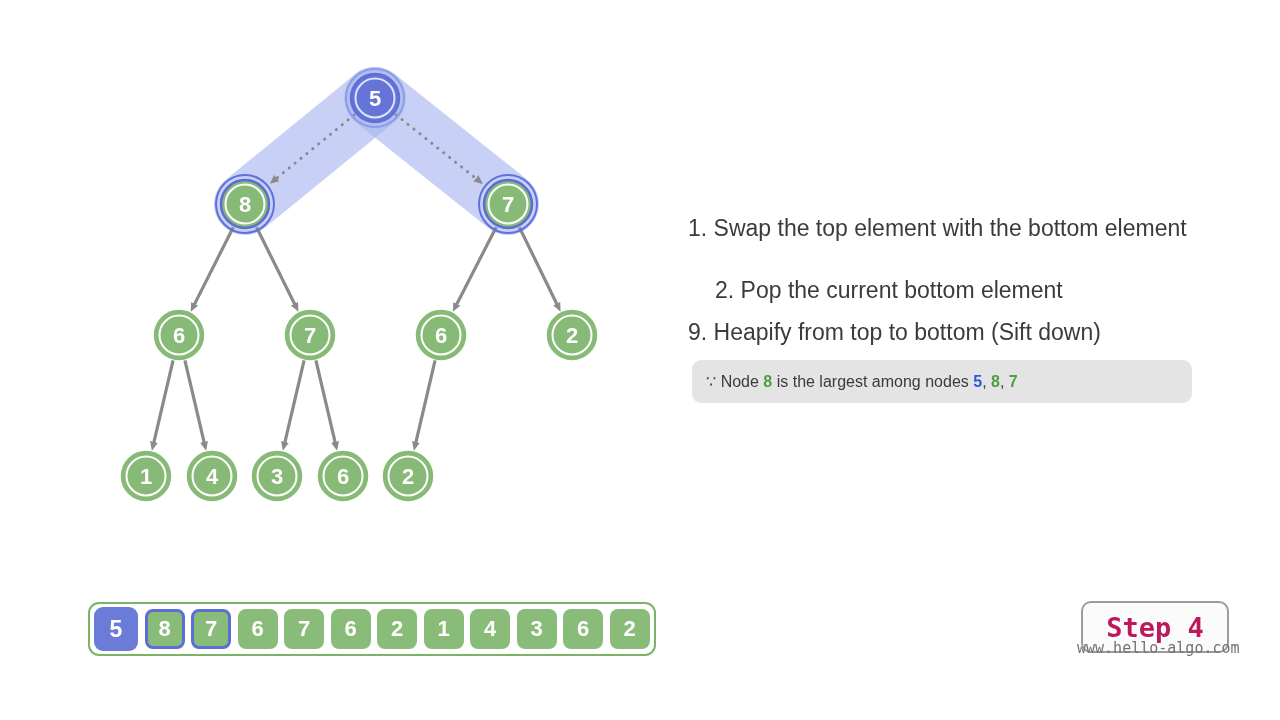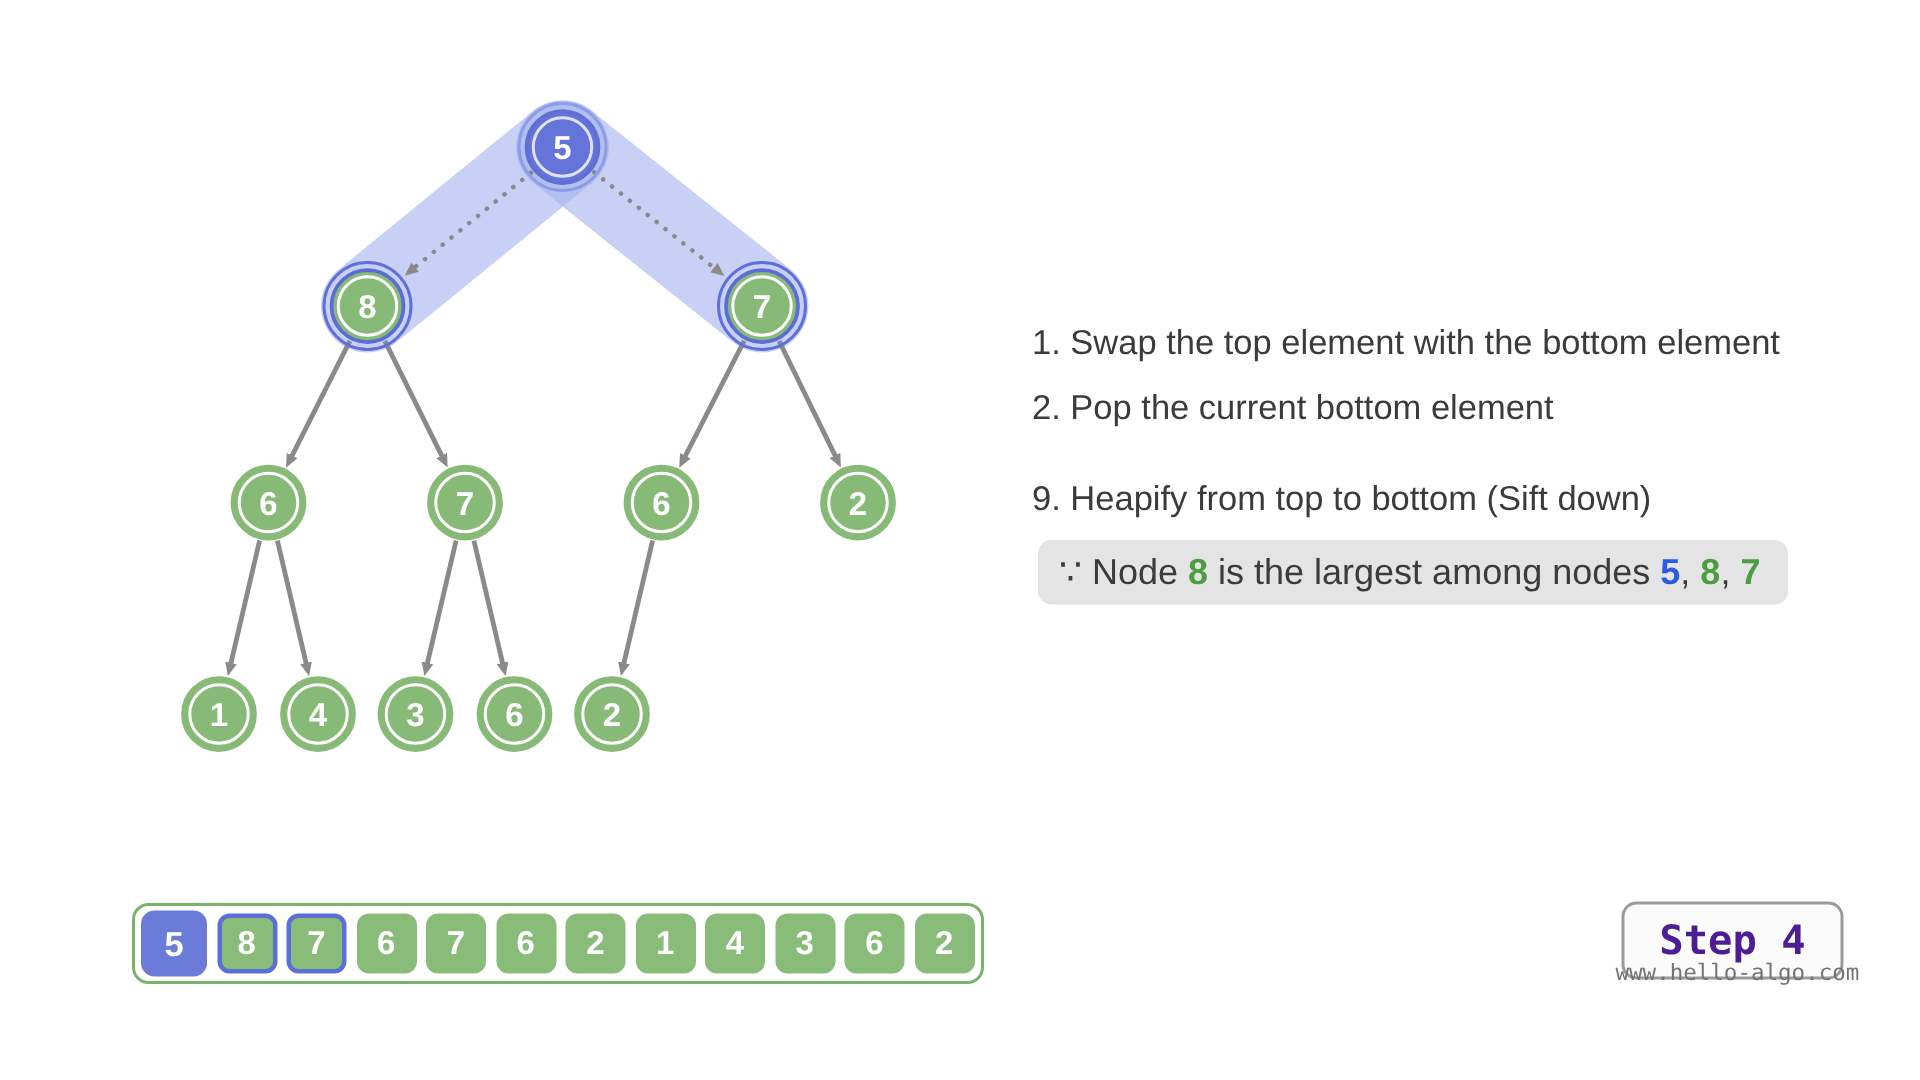--- a/index.html
+++ b/index.html
@@ -8,21 +8,21 @@
     font-family:"Liberation Sans", sans-serif; overflow:hidden;
   }
   #tree-svg { position:absolute; left:0; top:0; }
 
   
   #panel { position:absolute; left:688px; top:0; width:560px; height:430px; color:#3b3b3b; }
   #panel-title { position:absolute; left:0; top:166px; margin:0; font-size:26px; font-weight:bold; letter-spacing:0.2px; }
   .step-line { position:absolute; left:0; font-size:23px; white-space:nowrap; }
   #note-box {
     position:absolute; left:4px; top:360px; width:486px; height:43px;
-    background:#e4e4e4; border-radius:9px; font-size:24px; line-height:43px;
+    background:#e4e4e4; border-radius:9px; font-size:16px; line-height:43px;
     padding-left:14px; white-space:nowrap;
   }
   .note-green { font-weight:bold; }
   .note-blue  { font-weight:bold; }
 
   
   #array-wrap {
     position:absolute; left:88px; top:602px; height:44px;
     border:2px solid #7cb36b; border-radius:11px; background:#ffffff;
     padding:3px 4px; display:flex; align-items:center; gap:6.5px;
@@ -32,21 +32,21 @@
     color:#ffffff; font-weight:bold; font-size:22px;
     display:flex; align-items:center; justify-content:center; box-sizing:border-box;
   }
   .cell.blue { background:#6b7cd8; width:44px; height:44px; border-radius:9px; font-size:23px; }
   .cell.green-selected { border:3px solid #5b6fd4; }
 
   
   #step-btn {
     position:absolute; left:1081px; top:601px; width:148px; height:52px; box-sizing:border-box;
     border:2px solid #9b9b9b; border-radius:10px; background:#fbfbfb;
-    color:#4c1d95; font-family:"DejaVu Sans Mono", monospace; font-size:27px; font-weight:bold;
+    color:#be185d; font-family:"DejaVu Sans Mono", monospace; font-size:27px; font-weight:bold;
     display:flex; align-items:center; justify-content:center; cursor:pointer;
   }
   #watermark {
     position:absolute; left:1077px; top:639px; color:#737373;
     font-family:"DejaVu Sans Mono", monospace; font-size:15px; white-space:nowrap;
   }
 </style>
 </head>
 <body>
 
@@ -135,21 +135,21 @@
       <g>
         <circle cx="408" cy="476" r="24" fill="#87ba76" stroke="#87ba76" stroke-width="2.5"></circle>
         <circle cx="408" cy="476" r="19.5" fill="none" stroke="#ffffff" stroke-width="2"></circle>
         <text x="408" y="484" text-anchor="middle" font-size="22" font-weight="bold" fill="#ffffff" font-family="&quot;Liberation Sans&quot;, sans-serif">2</text>
       </g>
     </svg>
 
   <section id="panel">
     <div id="steps">
         <div class="step-line" style="top: 215px;">1. Swap the top element with the bottom element</div>
-        <div class="step-line" style="top: 258px;">2. Pop the current bottom element</div>
+        <div class="step-line" style="top: 277px; margin-left: 27px;">2. Pop the current bottom element</div>
         <div class="step-line" style="top: 319px;">9. Heapify from top to bottom (Sift down)</div>
       </div>
     <div id="note-box"><span>∵ Node </span><span class="note-green" style="color: rgb(77, 158, 67);">8</span><span> is the largest among nodes </span><span class="note-blue" style="color: rgb(43, 89, 224);">5</span><span>, </span><span class="note-green" style="color: rgb(77, 158, 67);">8</span><span>, </span><span class="note-green" style="color: rgb(77, 158, 67);">7</span></div>
   </section>
 
   <div id="array-wrap">
       <div class="cell blue">5</div>
       <div class="cell green-selected">8</div>
       <div class="cell green-selected">7</div>
       <div class="cell green">6</div>

